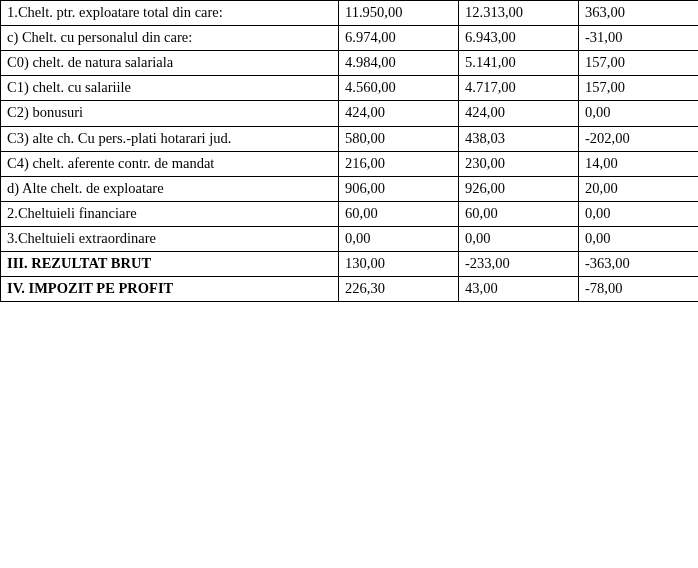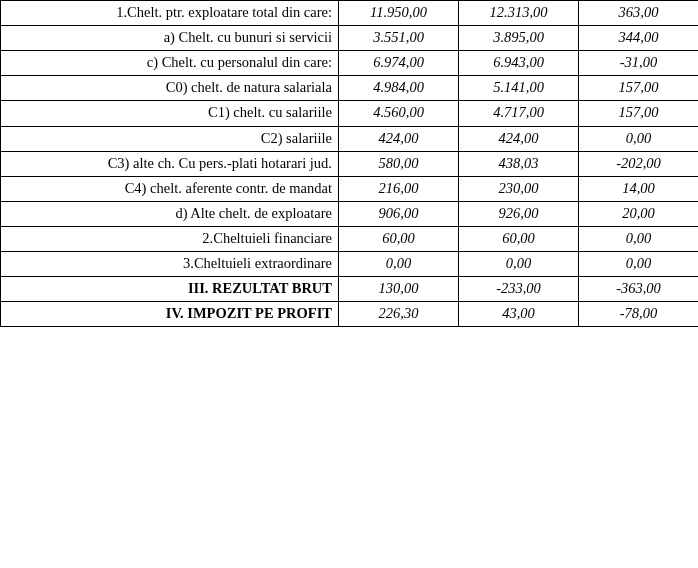--- a/index.html
+++ b/index.html
@@ -31,26 +31,25 @@
   table.fin col.c-v2 { width: 120px; }
   table.fin col.c-v3 { width: 120px; }
   table.fin td {
     border: 1px solid #000;
     padding: 3px 6px 4px 6px;
     vertical-align: top;
     line-height: 1.18;
     height: 22px;
     box-sizing: border-box;
   }
-  td.label { text-align: right; }
+  td.label { text-align: left; }
   td.num {
-    text-align: center;
+    text-align: left;
     padding-right: 7px;
     white-space: nowrap;
-    font-style: italic;
   }
   .ind0 { padding-left: 4px; }
   .ind1 { padding-left: 18px; }
   .ind2 { padding-left: 34px; }
   .ind3 { padding-left: 46px; }
   .bold { font-weight: bold; }
   .twoline { line-height: 1.2; }
 
   
   .annot {
@@ -72,26 +71,20 @@
     </colgroup>
     <tbody>
 
       <tr>
         <td class="label ind0">1.Chelt. ptr. exploatare total din care:</td>
         <td class="num">11.950,00</td>
         <td class="num">12.313,00</td>
         <td class="num">363,00</td>
       </tr>
 
-      <tr>
-        <td class="label ind1">a)   Chelt. cu bunuri si servicii</td>
-        <td class="num">3.551,00</td>
-        <td class="num">3.895,00</td>
-        <td class="num">344,00</td>
-      </tr>
 
 
       <tr>
         <td class="label ind1">c)    Chelt. cu personalul din care:</td>
         <td class="num">6.974,00</td>
         <td class="num">6.943,00</td>
         <td class="num">-31,00</td>
       </tr>
 
       <tr>
@@ -102,21 +95,21 @@
       </tr>
 
       <tr>
         <td class="label ind2">C1) chelt. cu salariile</td>
         <td class="num">4.560,00</td>
         <td class="num">4.717,00</td>
         <td class="num">157,00</td>
       </tr>
 
       <tr>
-        <td class="label ind3">C2) salariile</td>
+        <td class="label ind3">C2) bonusuri</td>
         <td class="num">424,00</td>
         <td class="num">424,00</td>
         <td class="num">0,00</td>
       </tr>
 
       <tr>
         <td class="label ind2">C3) alte ch. Cu pers.-plati hotarari jud.</td>
         <td class="num">580,00</td>
         <td class="num">438,03</td>
         <td class="num">-202,00</td>

